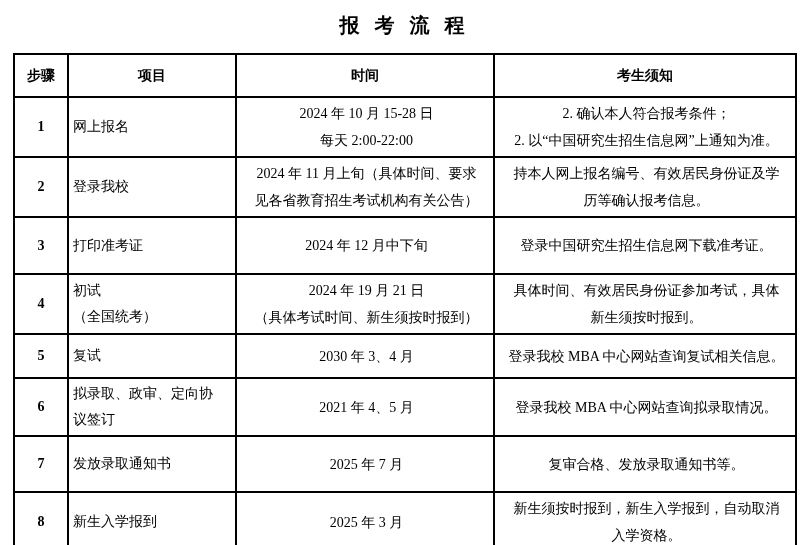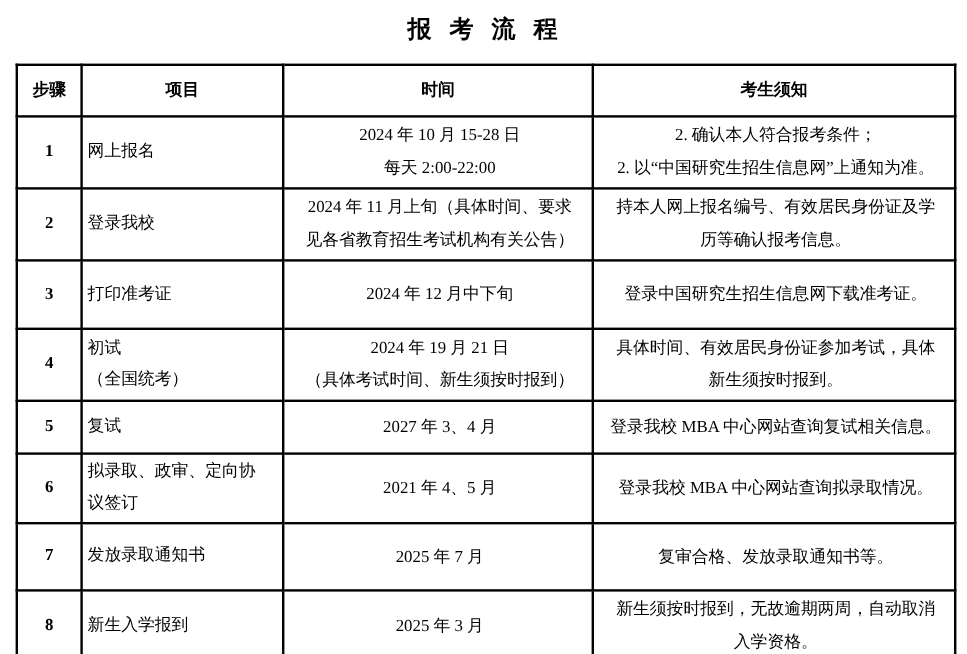--- a/index.html
+++ b/index.html
@@ -155,21 +155,21 @@
             <div>具体时间、有效居民身份证参加考试，具体</div>
             <div>新生须按时报到。</div>
           </td>
       </tr>
       <tr class="r5">
         <td class="c-step">5</td>
         <td class="c-item">
             <div>复试</div>
           </td>
         <td class="c-time">
-            <div>2027 年 3、4 月</div>
+            <div>2030 年 3、4 月</div>
           </td>
         <td class="c-notes">
             <div>登录我校 MBA 中心网站查询复试相关信息。</div>
           </td>
       </tr>
       <tr class="r6">
         <td class="c-step">6</td>
         <td class="c-item">
             <div>拟录取、政审、定向协</div>
             <div>议签订</div>
@@ -195,20 +195,20 @@
       </tr>
       <tr class="r8">
         <td class="c-step">8</td>
         <td class="c-item">
             <div>新生入学报到</div>
           </td>
         <td class="c-time">
             <div>2025 年 3 月</div>
           </td>
         <td class="c-notes">
-            <div>新生须按时报到，无故逾期两周，自动取消</div>
+            <div>新生须按时报到，新生入学报到，自动取消</div>
             <div>入学资格。</div>
           </td>
       </tr>
     </tbody>
   </table>
 
 </div>
 
 </body></html>

